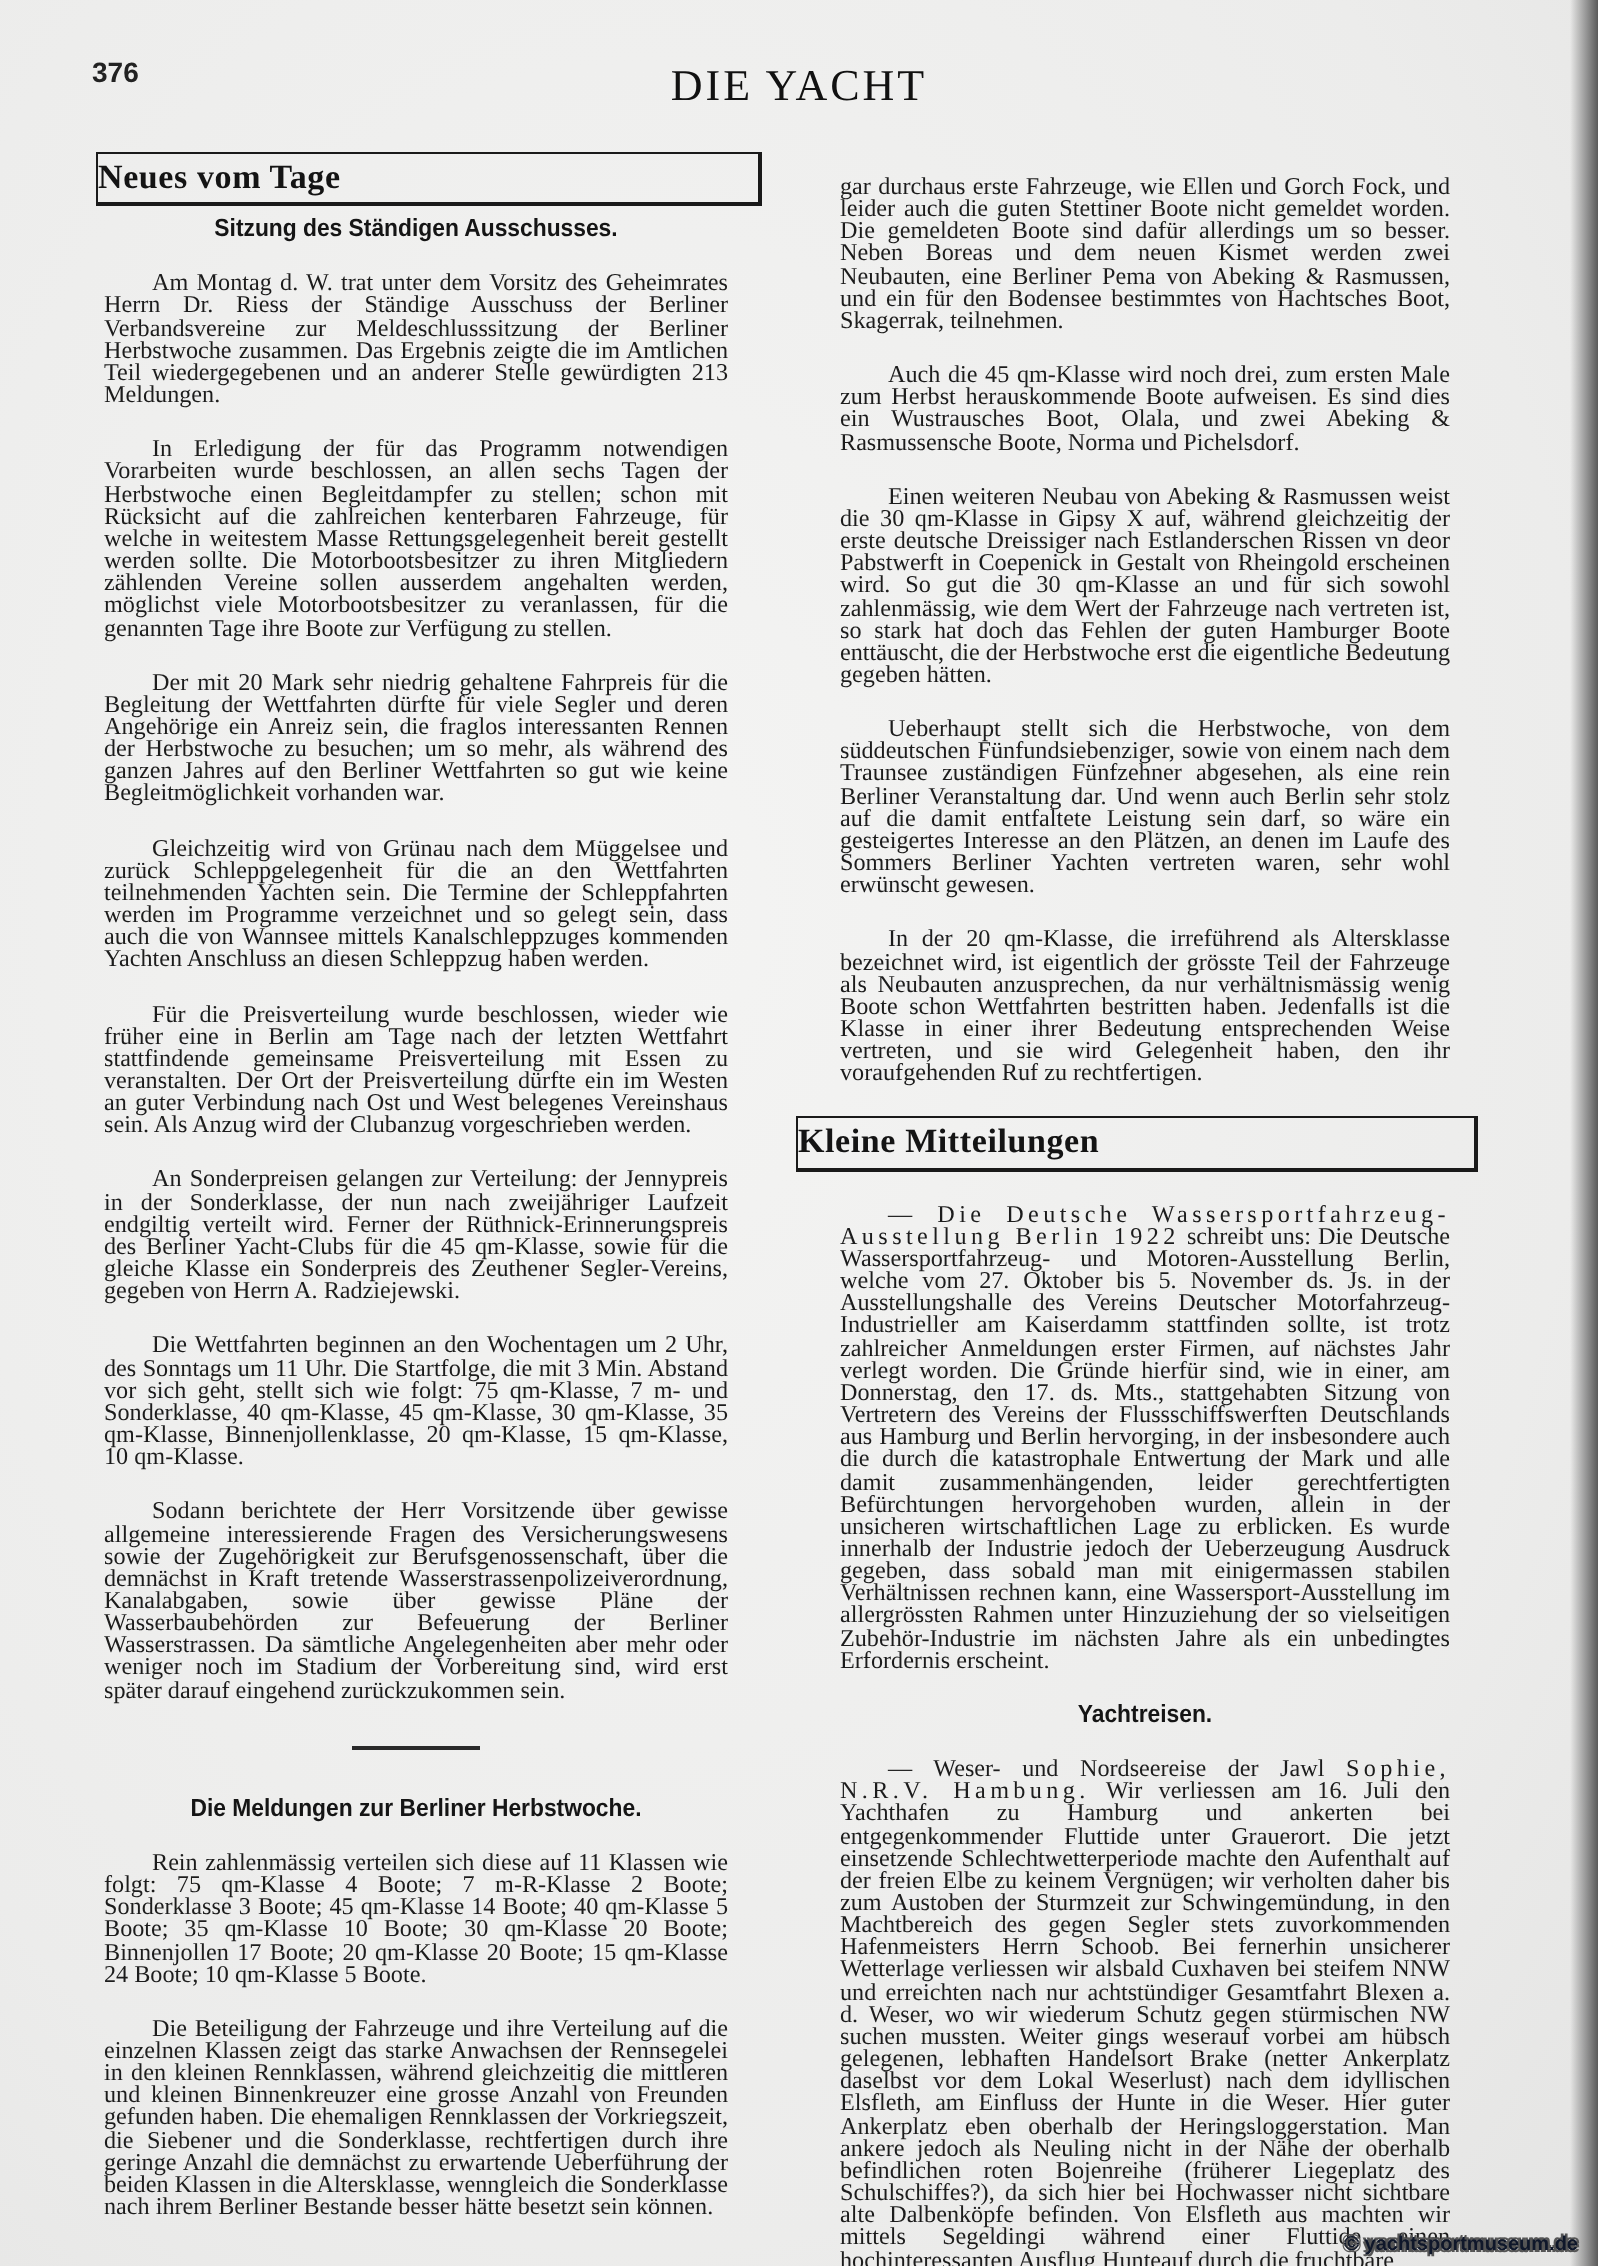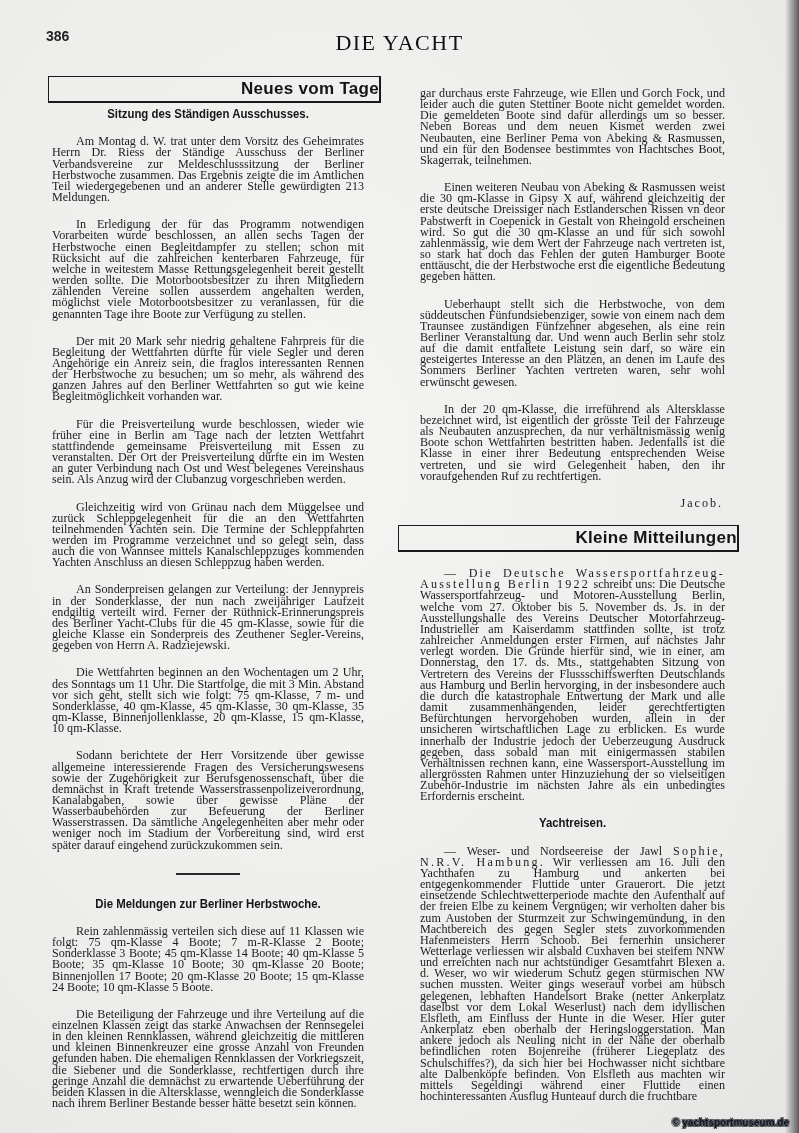--- a/index.html
+++ b/index.html
@@ -32,22 +32,22 @@
     position: absolute; top: 72px;
     font-size: 12.1px; line-height: 11.15px; text-align: justify;
   }
   .col-left { left: 36px; width: 344px; }
   .col-right { left: 404px; width: 337px; }
   .col p { margin: 16px; text-indent: 24px; }
   .col p.cont { text-indent: 0; }
   .box-title {
     border: 1.6px solid #1a1a1a;
     border-bottom-width: 2px; border-right-width: 2px;
-    text-align: right;
-    font-family: Liberation Sans, sans-serif; font-weight: bold;
+    text-align: left;
+    font-family: Liberation Serif, serif; font-weight: bold;
     font-size: 17px; letter-spacing: 0.3px;
     padding: 6px 0 7px 0;
     color: #141414;
   }
   .col-left .box-title { margin: 4px 0 6px 12px; width: 330px; }
   .col-right .box-title { margin: 16px 0 10px -6px; width: 338px; }
   .sub-head {
     text-align: center;
     font-family: "Liberation Sans", sans-serif; font-weight: bold;
     font-size: 12.4px; transform: scaleX(0.92);
@@ -65,54 +65,54 @@
     text-shadow: -1px -1px 0 #555, 1px -1px 0 #555, -1px 1px 0 #555, 1px 1px 0 #555;
     margin-top: 28px;
   }
 </style>
 </head>
 <body>
 
 <div class="page-bg"></div>
 <div class="right-edge"></div>
 
-<div class="page-number">386</div>
+<div class="page-number">376</div>
 <div class="running-head">DIE YACHT</div>
 
 <div class="col col-left">
   <div class="box-title">Neues vom Tage</div>
 
   <div class="sub-head">Sitzung des Ständigen Ausschusses.</div>
   <div>
     <p>Am Montag d. W. trat unter dem Vorsitz des Geheimrates Herrn Dr. Riess der Ständige Ausschuss der Berliner Verbandsvereine zur Meldeschlusssitzung der Berliner Herbstwoche zusammen. Das Ergebnis zeigte die im Amtlichen Teil wiedergegebenen und an anderer Stelle gewürdigten 213 Meldungen.</p>
     <p>In Erledigung der für das Programm notwendigen Vorarbeiten wurde beschlossen, an allen sechs Tagen der Herbstwoche einen Begleitdampfer zu stellen; schon mit Rücksicht auf die zahlreichen kenterbaren Fahrzeuge, für welche in weitestem Masse Rettungsgelegenheit bereit gestellt werden sollte. Die Motorbootsbesitzer zu ihren Mitgliedern zählenden Vereine sollen ausserdem angehalten werden, möglichst viele Motorbootsbesitzer zu veranlassen, für die genannten Tage ihre Boote zur Verfügung zu stellen.</p>
     <p>Der mit 20 Mark sehr niedrig gehaltene Fahrpreis für die Begleitung der Wettfahrten dürfte für viele Segler und deren Angehörige ein Anreiz sein, die fraglos interessanten Rennen der Herbstwoche zu besuchen; um so mehr, als während des ganzen Jahres auf den Berliner Wettfahrten so gut wie keine Begleitmöglichkeit vorhanden war.</p>
+    <p>Gleichzeitig wird von Grünau nach dem Müggelsee und zurück Schleppgelegenheit für die an den Wettfahrten teilnehmenden Yachten sein. Die Termine der Schleppfahrten werden im Programme verzeichnet und so gelegt sein, dass auch die von Wannsee mittels Kanalschleppzuges kommenden Yachten Anschluss an diesen Schleppzug haben werden.</p>
     <p>Für die Preisverteilung wurde beschlossen, wieder wie früher eine in Berlin am Tage nach der letzten Wettfahrt stattfindende gemeinsame Preisverteilung mit Essen zu veranstalten. Der Ort der Preisverteilung dürfte ein im Westen an guter Verbindung nach Ost und West belegenes Vereinshaus sein. Als Anzug wird der Clubanzug vorgeschrieben werden.</p>
-    <p>Gleichzeitig wird von Grünau nach dem Müggelsee und zurück Schleppgelegenheit für die an den Wettfahrten teilnehmenden Yachten sein. Die Termine der Schleppfahrten werden im Programme verzeichnet und so gelegt sein, dass auch die von Wannsee mittels Kanalschleppzuges kommenden Yachten Anschluss an diesen Schleppzug haben werden.</p>
     <p>An Sonderpreisen gelangen zur Verteilung: der Jennypreis in der Sonderklasse, der nun nach zweijähriger Laufzeit endgiltig verteilt wird. Ferner der Rüthnick-Erinnerungspreis des Berliner Yacht-Clubs für die 45 qm-Klasse, sowie für die gleiche Klasse ein Sonderpreis des Zeuthener Segler-Vereins, gegeben von Herrn A. Radziejewski.</p>
     <p>Die Wettfahrten beginnen an den Wochentagen um 2 Uhr, des Sonntags um 11 Uhr. Die Startfolge, die mit 3 Min. Abstand vor sich geht, stellt sich wie folgt: 75 qm-Klasse, 7 m- und Sonderklasse, 40 qm-Klasse, 45 qm-Klasse, 30 qm-Klasse, 35 qm-Klasse, Binnenjollenklasse, 20 qm-Klasse, 15 qm-Klasse, 10 qm-Klasse.</p>
     <p>Sodann berichtete der Herr Vorsitzende über gewisse allgemeine interessierende Fragen des Versicherungswesens sowie der Zugehörigkeit zur Berufsgenossenschaft, über die demnächst in Kraft tretende Wasserstrassenpolizeiverordnung, Kanalabgaben, sowie über gewisse Pläne der Wasserbaubehörden zur Befeuerung der Berliner Wasserstrassen. Da sämtliche Angelegenheiten aber mehr oder weniger noch im Stadium der Vorbereitung sind, wird erst später darauf eingehend zurückzukommen sein.</p>
   </div>
 
   <div class="rule"></div>
 
   <div class="sub-head">Die Meldungen zur Berliner Herbstwoche.</div>
   <div>
     <p>Rein zahlenmässig verteilen sich diese auf 11 Klassen wie folgt: 75 qm-Klasse 4 Boote; 7 m-R-Klasse 2 Boote; Sonderklasse 3 Boote; 45 qm-Klasse 14 Boote; 40 qm-Klasse 5 Boote; 35 qm-Klasse 10 Boote; 30 qm-Klasse 20 Boote; Binnenjollen 17 Boote; 20 qm-Klasse 20 Boote; 15 qm-Klasse 24 Boote; 10 qm-Klasse 5 Boote.</p>
     <p>Die Beteiligung der Fahrzeuge und ihre Verteilung auf die einzelnen Klassen zeigt das starke Anwachsen der Rennsegelei in den kleinen Rennklassen, während gleichzeitig die mittleren und kleinen Binnenkreuzer eine grosse Anzahl von Freunden gefunden haben. Die ehemaligen Rennklassen der Vorkriegszeit, die Siebener und die Sonderklasse, rechtfertigen durch ihre geringe Anzahl die demnächst zu erwartende Ueberführung der beiden Klassen in die Altersklasse, wenngleich die Sonderklasse nach ihrem Berliner Bestande besser hätte besetzt sein können.</p>
   </div>
 </div>
 
 <div class="col col-right">
   <div>
     <p class="cont">gar durchaus erste Fahrzeuge, wie Ellen und Gorch Fock, und leider auch die guten Stettiner Boote nicht gemeldet worden. Die gemeldeten Boote sind dafür allerdings um so besser. Neben Boreas und dem neuen Kismet werden zwei Neubauten, eine Berliner Pema von Abeking &amp; Rasmussen, und ein für den Bodensee bestimmtes von Hachtsches Boot, Skagerrak, teilnehmen.</p>
+    <p>Auch die 45 qm-Klasse wird noch drei, zum ersten Male zum Herbst herauskommende Boote aufweisen. Es sind dies ein Wustrausches Boot, Olala, und zwei Abeking &amp; Rasmussensche Boote, Norma und Pichelsdorf.</p>
     <p>Einen weiteren Neubau von Abeking &amp; Rasmussen weist die 30 qm-Klasse in Gipsy X auf, während gleichzeitig der erste deutsche Dreissiger nach Estlanderschen Rissen vn deor Pabstwerft in Coepenick in Gestalt von Rheingold erscheinen wird. So gut die 30 qm-Klasse an und für sich sowohl zahlenmässig, wie dem Wert der Fahrzeuge nach vertreten ist, so stark hat doch das Fehlen der guten Hamburger Boote enttäuscht, die der Herbstwoche erst die eigentliche Bedeutung gegeben hätten.</p>
     <p>Ueberhaupt stellt sich die Herbstwoche, von dem süddeutschen Fünfundsiebenziger, sowie von einem nach dem Traunsee zuständigen Fünfzehner abgesehen, als eine rein Berliner Veranstaltung dar. Und wenn auch Berlin sehr stolz auf die damit entfaltete Leistung sein darf, so wäre ein gesteigertes Interesse an den Plätzen, an denen im Laufe des Sommers Berliner Yachten vertreten waren, sehr wohl erwünscht gewesen.</p>
     <p>In der 20 qm-Klasse, die irreführend als Altersklasse bezeichnet wird, ist eigentlich der grösste Teil der Fahrzeuge als Neubauten anzusprechen, da nur verhältnismässig wenig Boote schon Wettfahrten bestritten haben. Jedenfalls ist die Klasse in einer ihrer Bedeutung entsprechenden Weise vertreten, und sie wird Gelegenheit haben, den ihr voraufgehenden Ruf zu rechtfertigen.</p>
-    <div class="sig">Jacob.</div>
   </div>
 
   <div class="box-title">Kleine Mitteilungen</div>
 
   <div>
     <p><span class="sperr">— Die Deutsche Wassersportfahrzeug-Ausstellung Berlin 1922</span><span> schreibt uns: Die Deutsche Wassersportfahrzeug- und Motoren-Ausstellung Berlin, welche vom 27. Oktober bis 5. November ds. Js. in der Ausstellungshalle des Vereins Deutscher Motorfahrzeug-Industrieller am Kaiserdamm stattfinden sollte, ist trotz zahlreicher Anmeldungen erster Firmen, auf nächstes Jahr verlegt worden. Die Gründe hierfür sind, wie in einer, am Donnerstag, den 17. ds. Mts., stattgehabten Sitzung von Vertretern des Vereins der Flussschiffswerften Deutschlands aus Hamburg und Berlin hervorging, in der insbesondere auch die durch die katastrophale Entwertung der Mark und alle damit zusammenhängenden, leider gerechtfertigten Befürchtungen hervorgehoben wurden, allein in der unsicheren wirtschaftlichen Lage zu erblicken. Es wurde innerhalb der Industrie jedoch der Ueberzeugung Ausdruck gegeben, dass sobald man mit einigermassen stabilen Verhältnissen rechnen kann, eine Wassersport-Ausstellung im allergrössten Rahmen unter Hinzuziehung der so vielseitigen Zubehör-Industrie im nächsten Jahre als ein unbedingtes Erfordernis erscheint.</span></p>
   </div>
 
   <div class="sub-head" style="margin-top:6px;margin-bottom:5px;">Yachtreisen.</div>
   <div>

